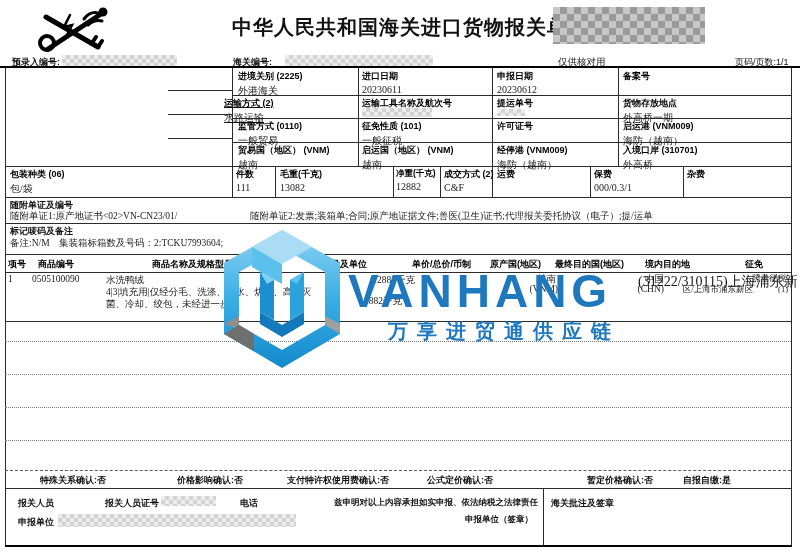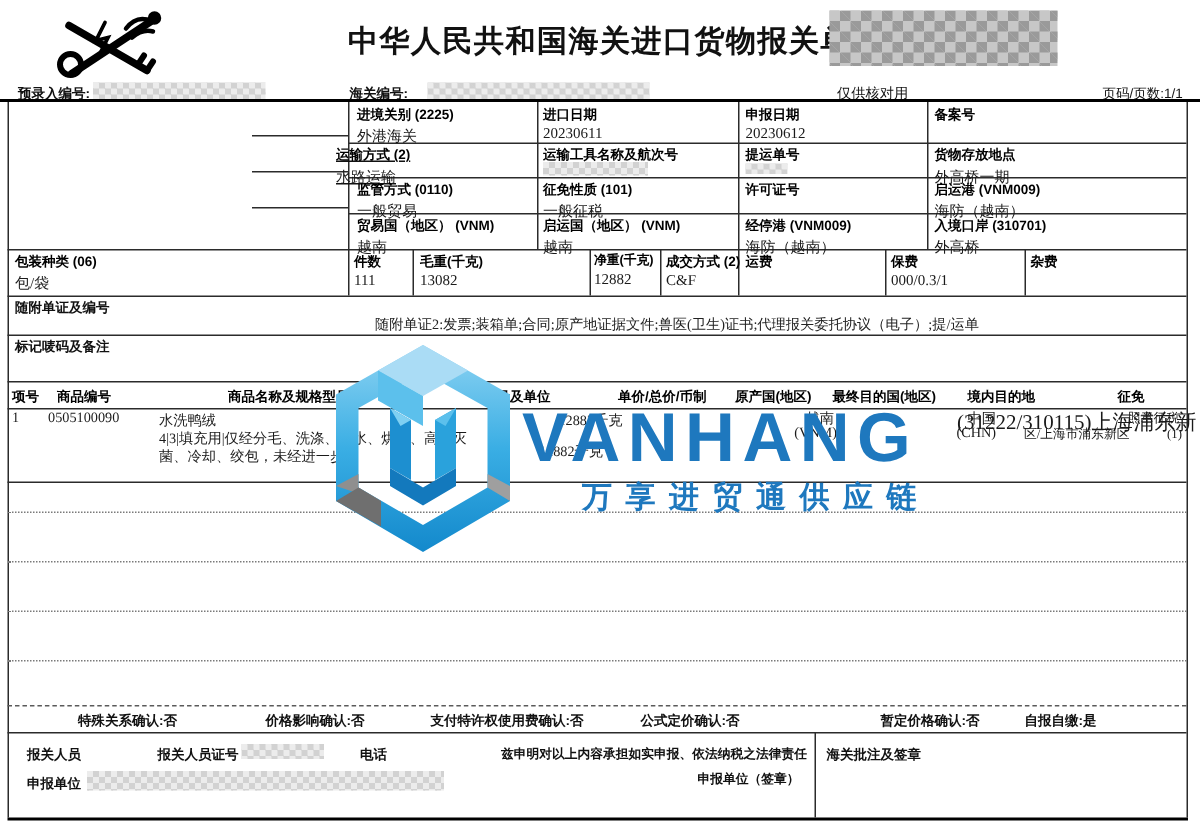--- a/index.html
+++ b/index.html
@@ -190,23 +190,25 @@
   <div class="cell" style="left:594px;top:168px;">
       <span class="l">保费</span>
       <span class="v">000/0.3/1</span>
     </div>
   <div class="cell" style="left:687px;top:168px;">
       <span class="l">杂费</span>
       <span class="v"></span>
     </div>
 
   <div class="small" style="left:10px;top:199px;">随附单证及编号</div>
+  <div class="plain" style="left:10px;top:210px;">随附单证1:原产地证书&lt;02&gt;VN-CN23/01/</div>
   <div class="plain" style="left:250px;top:210px;">随附单证2:发票;装箱单;合同;原产地证据文件;兽医(卫生)证书;代理报关委托协议（电子）;提/运单</div>
 
   <div class="small" style="left:10px;top:225px;">标记唛码及备注</div>
+  <div class="plain" style="left:10px;top:237px;">备注:N/M　集装箱标箱数及号码：2:TCKU7993604;</div>
 
   <div class="gh" style="left:8px;top:258px;">项号</div>
   <div class="gh" style="left:38px;top:258px;">商品编号</div>
   <div class="gh" style="left:152px;top:258px;">商品名称及规格型号</div>
   <div class="gh" style="left:322px;top:258px;">数量及单位</div>
   <div class="gh" style="left:412px;top:258px;">单价/总价/币制</div>
   <div class="gh" style="left:490px;top:258px;">原产国(地区)</div>
   <div class="gh" style="left:555px;top:258px;">最终目的国(地区)</div>
   <div class="gh" style="left:645px;top:258px;">境内目的地</div>
   <div class="gh" style="left:745px;top:258px;">征免</div>
@@ -243,21 +245,21 @@
     <polygon points="32,19 62,36 62,56 32,39" fill="#5cc0ec"></polygon>
     <polygon points="40,44 40,84 54,92 54,52" fill="#1d8fd0"></polygon>
     <polygon points="70,52 70,92 84,84 84,44" fill="#2aa2dc"></polygon>
     <polygon points="40,84 62,97 84,84 84,96 62,109 40,96" fill="#1379bd"></polygon>
     <polygon points="40,44 54,52 47,56" fill="#7fd0f2"></polygon>
     <polygon points="84,44 70,52 77,56" fill="#5cc0ec"></polygon>
   </svg>
   <div class="wm-brand" style="left:348px;top:264px;color:#1e78be;z-index:5;">VANHANG</div>
   <div class="wm-slogan" style="left:388px;top:318px;color:#1e78be;z-index:5;">万享进贸通供应链</div>
 
-  <div class="small" style="left:52px;top:474px;text-align:center;">特殊关系确认:否</div>
+  <div class="small" style="left:40px;top:474px;text-align:center;">特殊关系确认:否</div>
   <div class="small" style="left:177px;top:474px;">价格影响确认:否</div>
   <div class="small" style="left:287px;top:474px;">支付特许权使用费确认:否</div>
   <div class="small" style="left:427px;top:474px;">公式定价确认:否</div>
   <div class="small" style="left:587px;top:474px;">暂定价格确认:否</div>
   <div class="small" style="left:683px;top:474px;">自报自缴:是</div>
 
   <div class="small" style="left:18px;top:497px;">报关人员</div>
   <div class="small" style="left:105px;top:497px;">报关人员证号</div>
   <div class="redact light" style="left:161px;top:496px;width:55px;height:10px;"></div>
   <div class="small" style="left:240px;top:497px;">电话</div>

